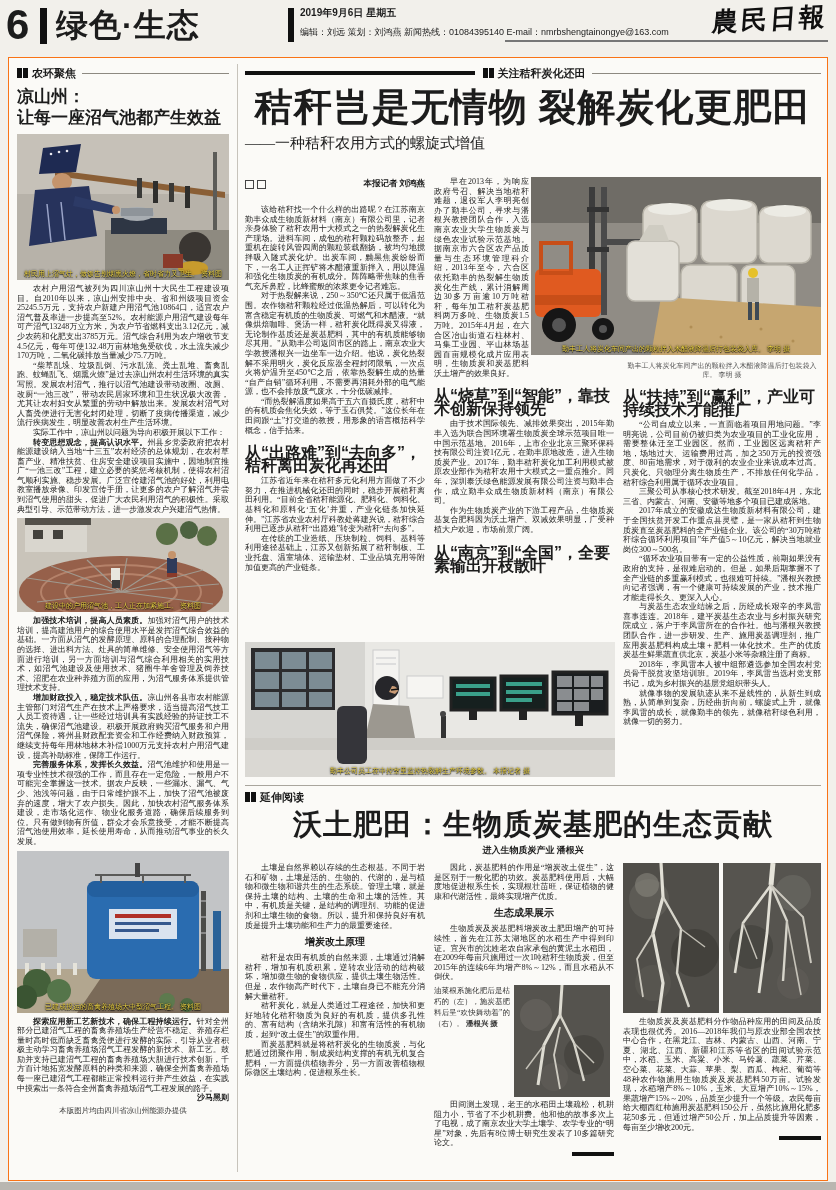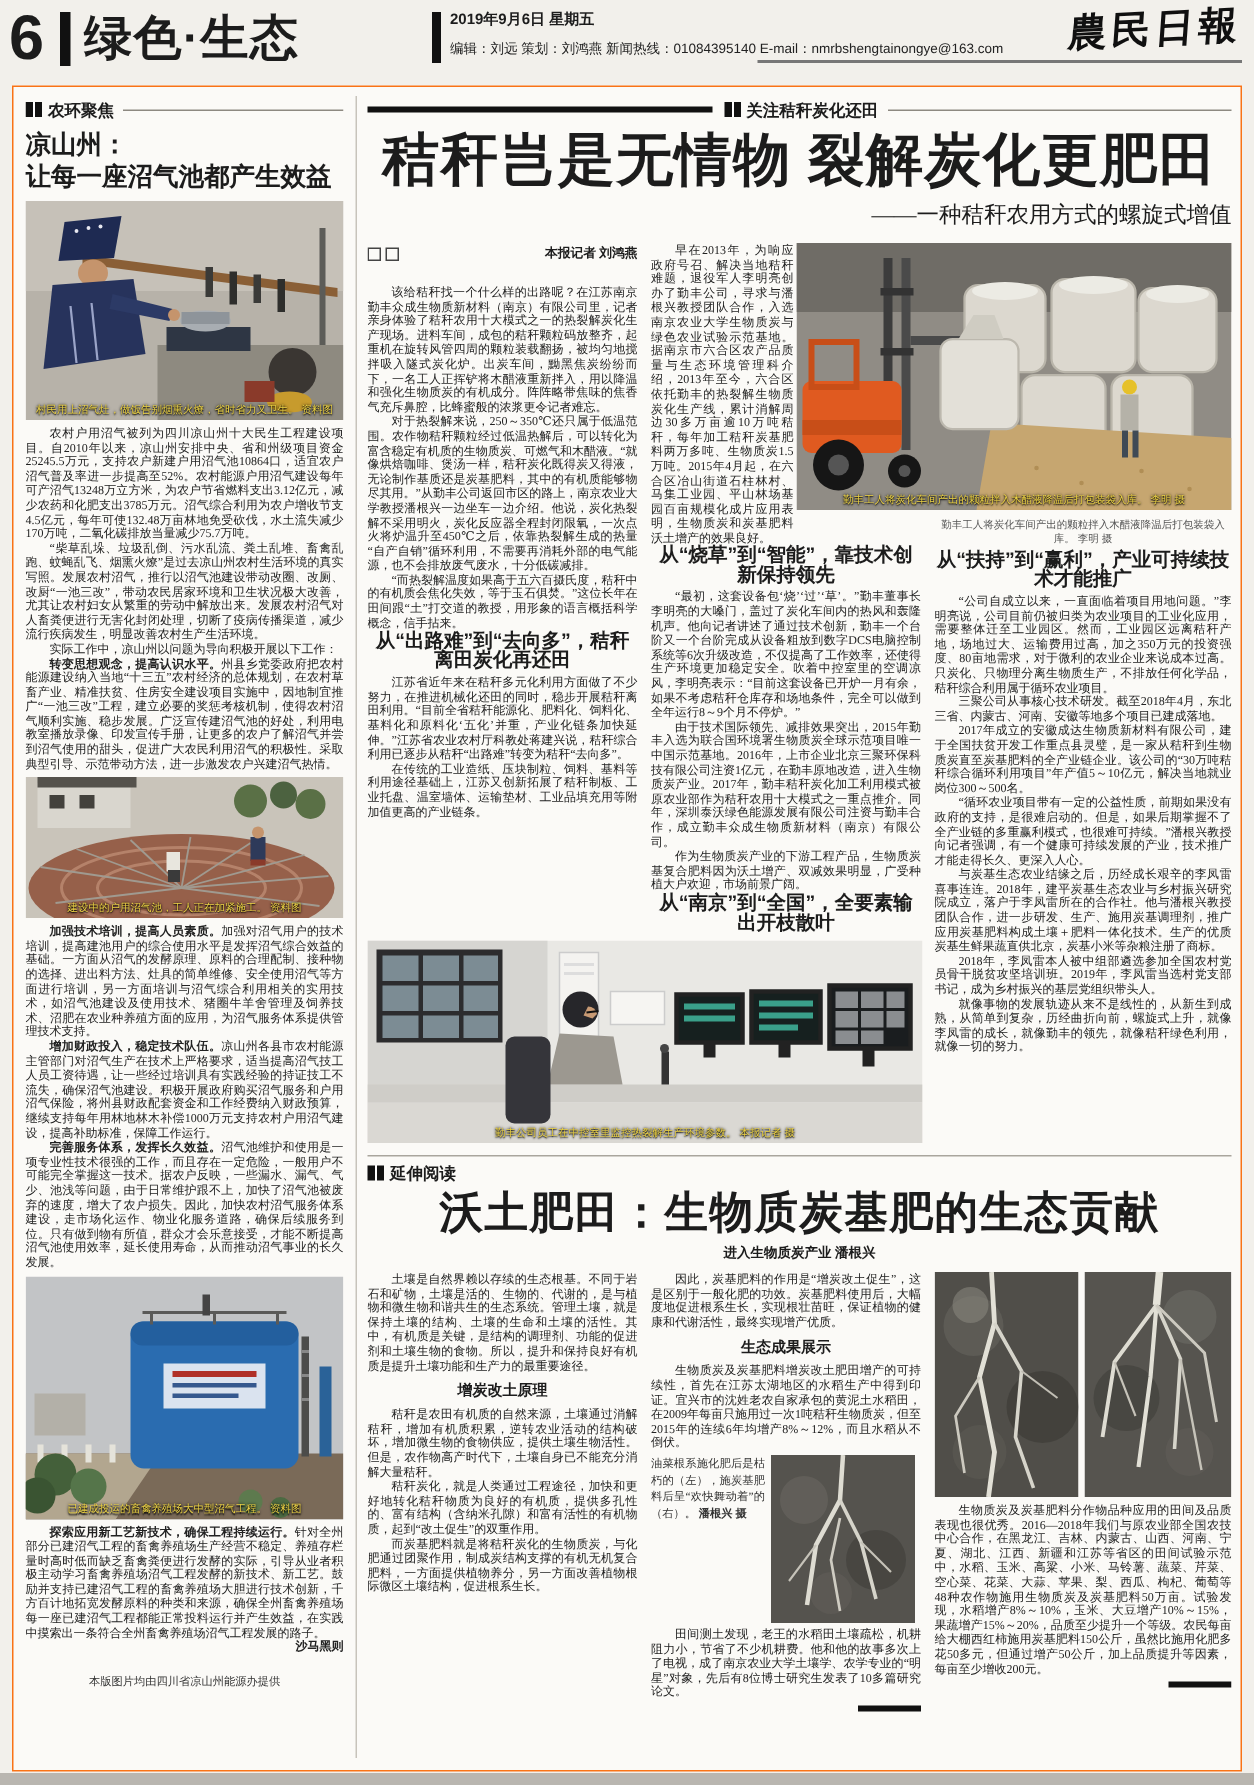--- a/index.html
+++ b/index.html
@@ -20,33 +20,33 @@
   .vdiv{position:absolute;left:228px;top:6px;width:1px;height:1108px;background:#c7c3bb;}
   
   .kick{display:flex;align-items:center;height:14px;font-family:"Liberation Sans","DejaVu Sans",sans-serif;}
   .kick .ic{width:11px;height:10px;background:linear-gradient(90deg,#111 45%,#fff 45%,#fff 55%,#111 55%);margin-right:4px;}
   .kick .lbl{font-weight:bold;font-size:11px;white-space:nowrap;}
   .kick .ln{flex:1;height:1px;background:#8d8981;margin-left:6px;}
   .kick .thick{flex:1;height:4px;background:#111;margin-right:8px;}
   
   .bp{margin:0;font-size:8px;line-height:9.6px;text-align:justify;text-indent:2em;color:#222;}
   .bp b{font-weight:bold;}
-  .subhead{font-family:"Liberation Sans","DejaVu Sans",sans-serif;font-weight:bold;font-size:13px;line-height:13px;text-align:center;margin:0 0 4px;}
+  .subhead{font-family:"Liberation Sans","DejaVu Sans",sans-serif;font-weight:bold;font-size:16px;line-height:13px;margin:11px 0 4px;}
   .csub{font-family:"Liberation Sans","DejaVu Sans",sans-serif;font-weight:bold;font-size:10px;text-align:center;margin:5px 0 4px;}
   
   .leftcol{position:absolute;left:8px;top:8px;width:212px;height:1106px;overflow:hidden;}
   .ltitle{font-weight:bold;font-size:17px;line-height:21px;margin:6px 0 6px;}
   figure{margin:4px 0;position:relative;}
   .pcap{position:absolute;left:3px;right:3px;bottom:2px;font-size:7px;line-height:8px;color:#ecd245;text-align:center;text-shadow:0 0 2px #000,0 1px 1px #000;font-family:"Liberation Sans","DejaVu Sans",sans-serif;}
   .author{display:block;text-align:right;font-weight:bold;text-indent:0;}
-  .lnote{font-size:7.5px;text-align:center;margin-top:13px;color:#333;}
+  .lnote{font-size:7.5px;text-align:center;margin-top:3px;color:#333;}
   
   .mainarea{position:absolute;left:236px;top:8px;width:576px;height:1106px;}
   .h1{font-weight:bold;font-size:38px;line-height:46px;text-align:center;letter-spacing:1px;margin:4px 0 0;}
-  .h1sub{font-size:15px;text-align:right;margin:4px 0 9px;}
+  .h1sub{font-size:15px;text-align:left;margin:4px 0 24px;}
   .body1{position:relative;height:600px;}
   .mcol{position:absolute;top:0;overflow:hidden;}
   .c1{left:0;width:180px;height:462px;}
   .c2{left:189px;width:180px;height:462px;}
   .c3{left:378px;width:198px;height:600px;}
   .bylinerow{display:flex;justify-content:space-between;align-items:center;height:14px;margin-bottom:14px;}
   .sqs{display:flex;gap:3px;}
   .sq{width:7px;height:7px;border:1px solid #444;}
   .byl{font-size:8.5px;font-weight:bold;}
   .spacer{float:right;width:85px;height:186px;}
@@ -237,21 +237,20 @@
           <p class="bp"><span>“而热裂解温度如果高于五六百摄氏度，秸秆中的有机质会焦化失效，等于玉石俱焚。”这位长年在田间跟“土”打交道的教授，用形象的语言概括科学概念，信手拈来。</span></p>
           <div class="subhead">从“出路难”到“去向多”，秸秆离田炭化再还田</div>
           <p class="bp"><span>江苏省近年来在秸秆多元化利用方面做了不少努力，在推进机械化还田的同时，稳步开展秸秆离田利用。“目前全省秸秆能源化、肥料化、饲料化、基料化和原料化‘五化’并重，产业化链条加快延伸。”江苏省农业农村厅科教处蒋建兴说，秸秆综合利用已逐步从秸秆“出路难”转变为秸秆“去向多”。</span></p>
           <p class="bp"><span>在传统的工业造纸、压块制粒、饲料、基料等利用途径基础上，江苏又创新拓展了秸秆制板、工业托盘、温室墙体、运输垫材、工业品填充用等附加值更高的产业链条。</span></p>
         </div>
 
         <div class="mcol c2">
           <div class="spacer"></div>
           <p class="bp"><span>早在2013年，为响应政府号召、解决当地秸秆难题，退役军人李明亮创办了勤丰公司，寻求与潘根兴教授团队合作，入选南京农业大学生物质炭与绿色农业试验示范基地。据南京市六合区农产品质量与生态环境管理科介绍，2013年至今，六合区依托勤丰的热裂解生物质炭化生产线，累计消解周边30多万亩逾10万吨秸秆，每年加工秸秆炭基肥料两万多吨、生物质炭1.5万吨。2015年4月起，在六合区冶山街道石柱林村、马集工业园、平山林场基园百亩规模化成片应用表明，生物质炭和炭基肥料沃土增产的效果良好。</span></p>
           <div class="subhead">从“烧草”到“智能”，靠技术创新保持领先</div>
-          <p class="bp"><span>“最初，这套设备包‘烧’‘过’‘草’。”勤丰董事长李明亮的大嗓门，盖过了炭化车间内的热风和轰隆机声。他向记者讲述了通过技术创新，勤丰一个台阶又一个台阶完成从设备粗放到数字DCS电脑控制系统等6次升级改造，不仅提高了工作效率，还使得生产环境更加稳定安全。吹着中控室里的空调凉风，李明亮表示：“目前这套设备已开炉一月有余，如果不考虑秸秆仓库存和场地条件，完全可以做到全年运行8～9个月不停炉。”</span></p>
           <p class="bp"><span>由于技术国际领先、减排效果突出，2015年勤丰入选为联合国环境署生物质炭全球示范项目唯一中国示范基地。2016年，上市企业北京三聚环保科技有限公司注资1亿元，在勤丰原地改造，进入生物质炭产业。2017年，勤丰秸秆炭化加工利用模式被原农业部作为秸秆农用十大模式之一重点推介。同年，深圳泰沃绿色能源发展有限公司注资与勤丰合作，成立勤丰众成生物质新材料（南京）有限公司。</span></p>
           <p class="bp"><span>作为生物质炭产业的下游工程产品，生物质炭基复合肥料因为沃土增产、双减效果明显，广受种植大户欢迎，市场前景广阔。</span></p>
           <div class="subhead">从“南京”到“全国”，全要素输出开枝散叶</div>
         </div>
 
         <div class="mcol c3">
           <div style="height:182px;"></div>
           <div class="capline">勤丰工人将炭化车间产出的颗粒拌入木醋液降温后打包装袋入库。 李明 摄</div>
           <div class="subhead">从“扶持”到“赢利”，产业可持续技术才能推广</div>
           <p class="bp"><span>“公司自成立以来，一直面临着项目用地问题。”李明亮说，公司目前仍被归类为农业项目的工业化应用，需要整体迁至工业园区。然而，工业园区远离秸秆产地，场地过大、运输费用过高，加之350万元的投资强度、80亩地需求，对于微利的农业企业来说成本过高。只炭化、只物理分离生物质生产，不排放任何化学品，秸秆综合利用属于循环农业项目。</span></p>

